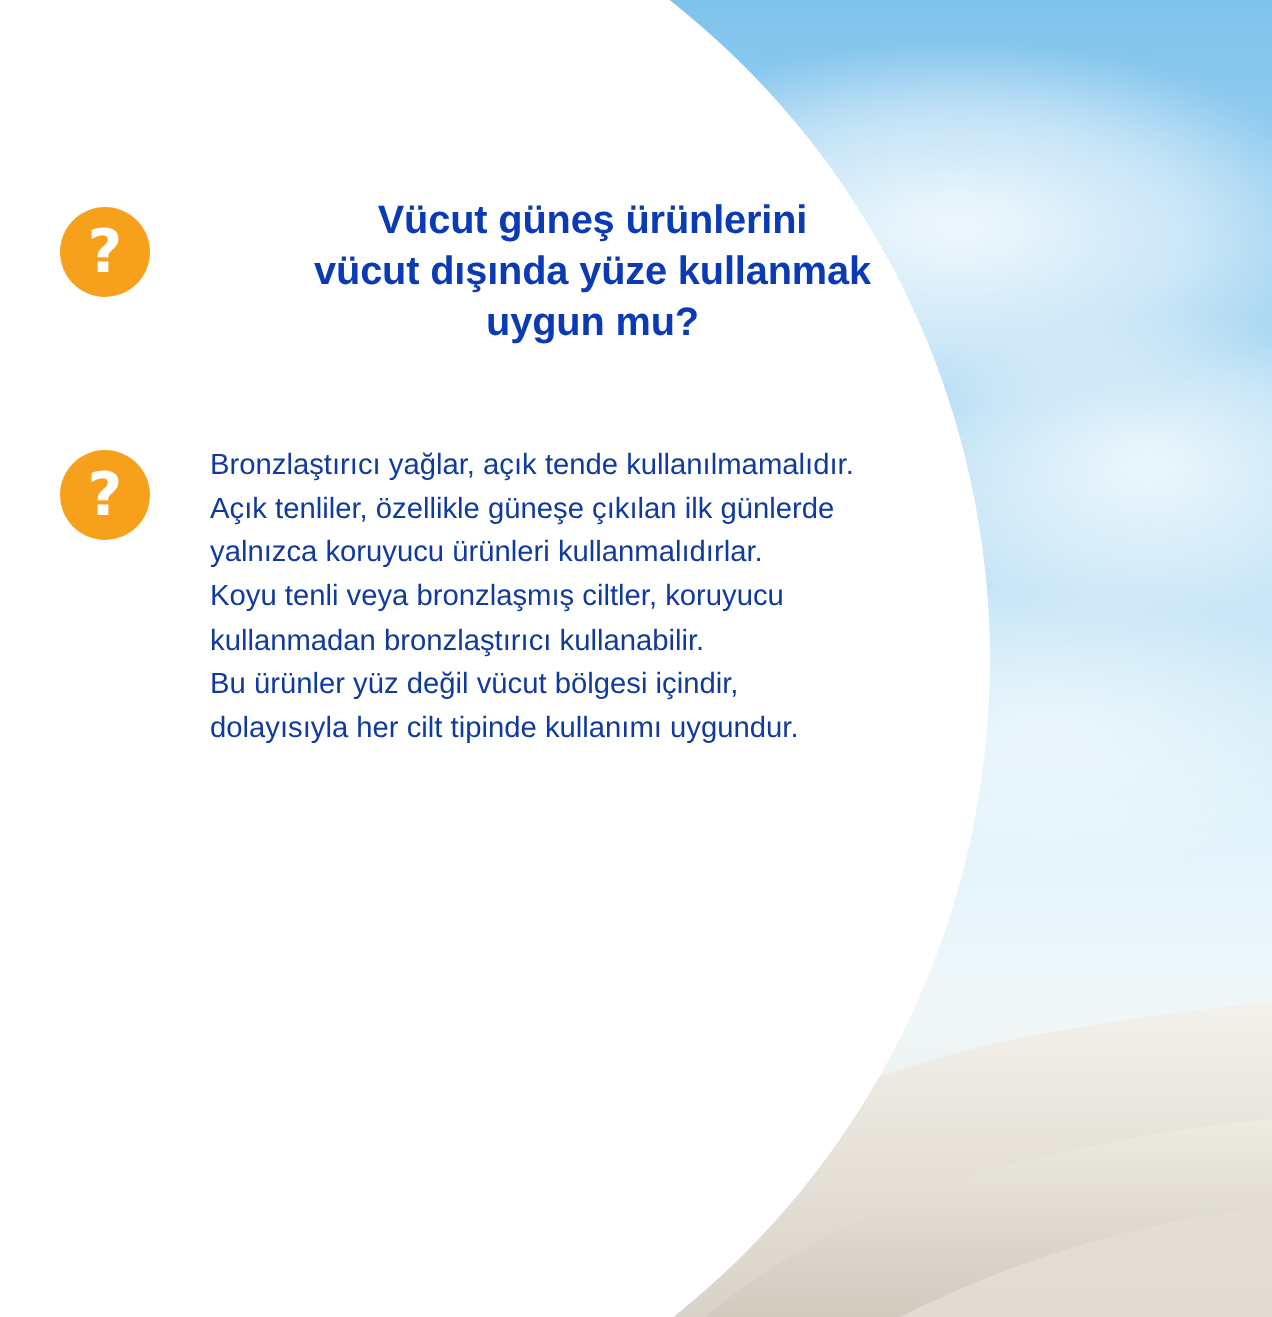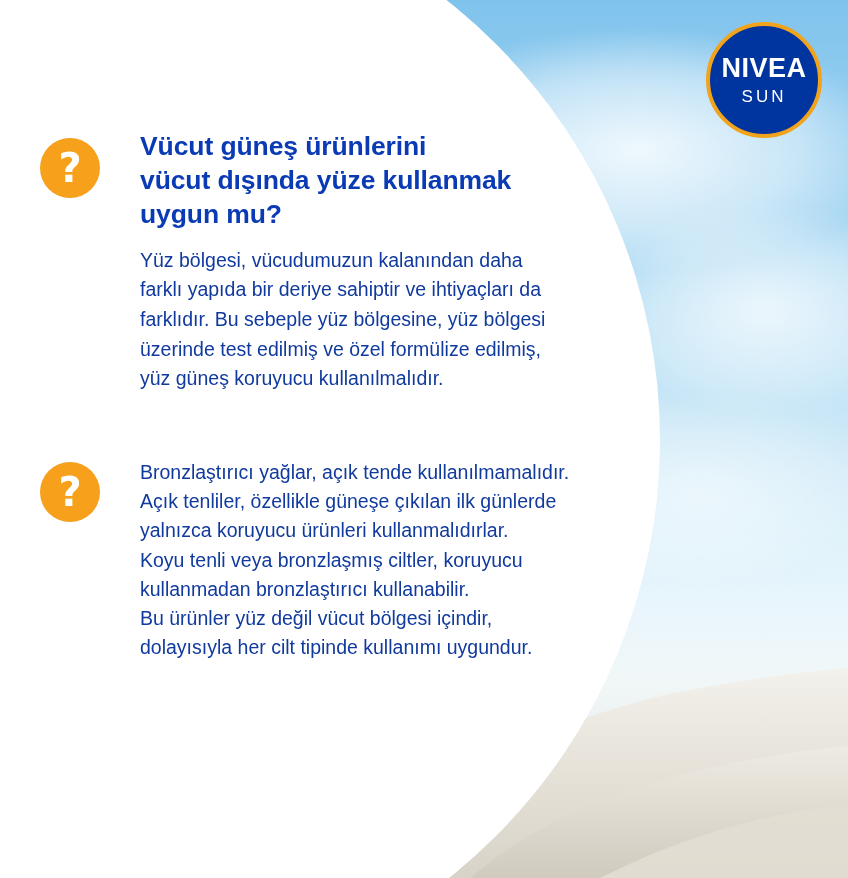--- a/index.html
+++ b/index.html
@@ -151,20 +151,21 @@
   }
 
   .qa-title {
     color: #0a3bb5;
     font-size: 26.5px;
     font-weight: bold;
     line-height: 1.28;
     letter-spacing: -0.1px;
     margin-bottom: 14px;
     white-space: pre-line;
+    text-align: center;
   }
 
   .qa-body {
     color: #103a9e;
     font-size: 19.5px;
     line-height: 1.52;
     white-space: pre-line;
   }
 
   .qa.second .bullet { top: 4px; }
@@ -196,37 +197,28 @@
         </linearGradient>
       </defs>
       <path d="M420,260 L420,178 C520,120 610,86 700,70 C770,58 820,52 848,50 L848,260 Z" fill="url(#sandgrad)"></path>
       <path d="M470,260 C540,200 640,160 760,140 C800,133 828,130 848,128 L848,260 Z" fill="url(#sandgrad2)" opacity="0.85"></path>
       <path d="M600,260 C680,220 760,196 848,186 L848,260 Z" fill="#e2ded3" opacity="0.9"></path>
     </svg>
   </div>
 
   <div class="white-panel"></div>
 
-  <div class="logo">
-    <div class="logo-main">NIVEA</div>
-    <div class="logo-sub">SUN</div>
-  </div>
 
   <div class="content">
 
     <div class="qa first">
       <div class="bullet">?</div>
       <div class="qa-title">Vücut güneş ürünlerini
 vücut dışında yüze kullanmak
 uygun mu?</div>
-      <div class="qa-body">Yüz bölgesi, vücudumuzun kalanından daha
-farklı yapıda bir deriye sahiptir ve ihtiyaçları da
-farklıdır. Bu sebeple yüz bölgesine, yüz bölgesi
-üzerinde test edilmiş ve özel formülize edilmiş,
-yüz güneş koruyucu kullanılmalıdır.</div>
     </div>
 
     <div class="qa second">
       <div class="bullet">?</div>
       <div class="qa-body">Bronzlaştırıcı yağlar, açık tende kullanılmamalıdır.
 Açık tenliler, özellikle güneşe çıkılan ilk günlerde
 yalnızca koruyucu ürünleri kullanmalıdırlar.
 Koyu tenli veya bronzlaşmış ciltler, koruyucu
 kullanmadan bronzlaştırıcı kullanabilir.
 Bu ürünler yüz değil vücut bölgesi içindir,

